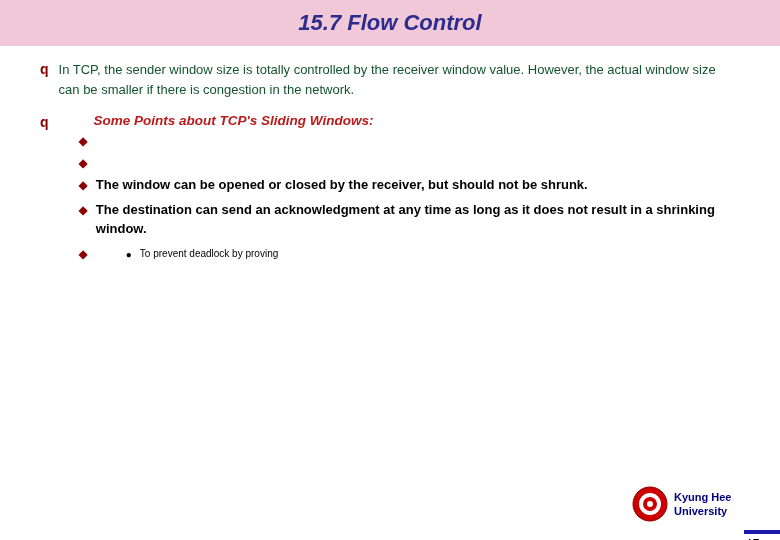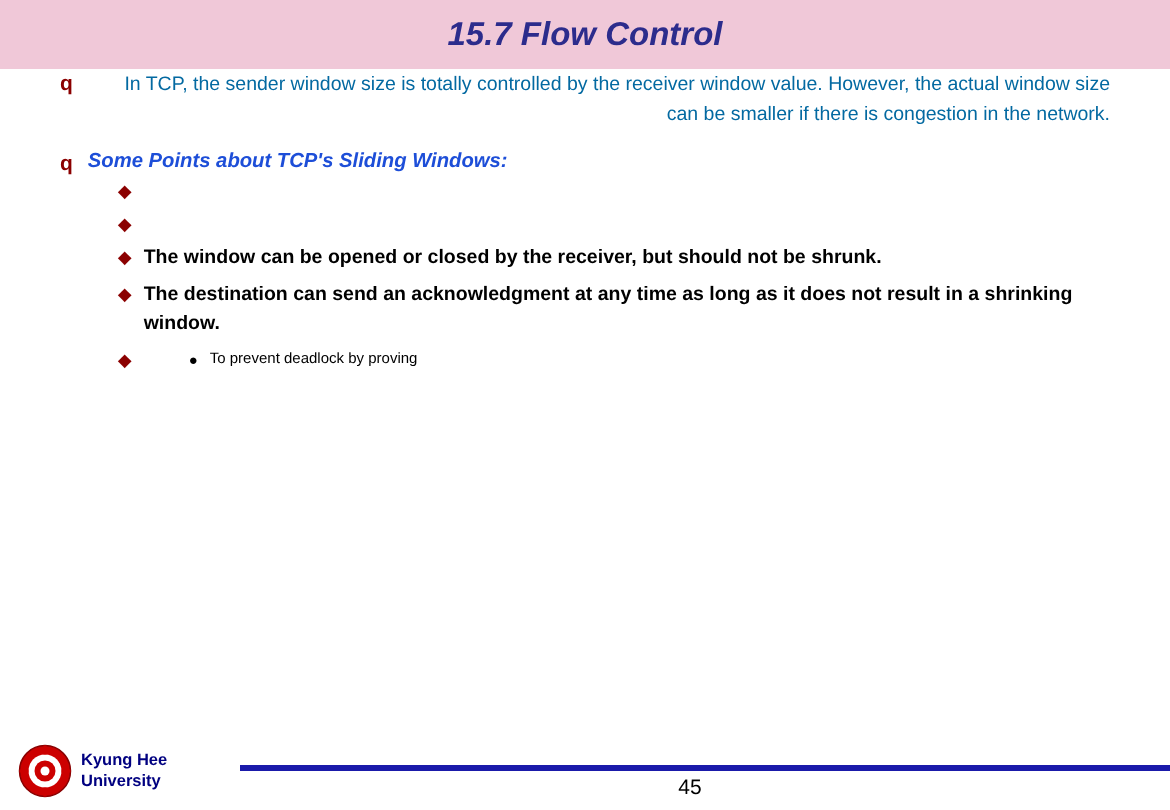--- a/index.html
+++ b/index.html
@@ -19,21 +19,21 @@
       height: 540px;
       background: #ffffff;
       position: relative;
       padding: 0;
     }
 
     .title-bar {
       background: #f0c8d8;
       text-align: center;
       padding: 10px 20px;
-      margin-bottom: 0;
+      margin-bottom: 14px;
     }
 
     .title-bar h1 {
       font-size: 22px;
       font-weight: bold;
       color: #2c2c8c;
       font-style: italic;
     }
 
     .content {
@@ -50,30 +50,30 @@
       color: #8b0000;
       font-size: 14px;
       font-weight: bold;
       margin-right: 10px;
       margin-top: 1px;
       flex-shrink: 0;
     }
 
     .main-text {
       font-size: 13px;
-      color: #0369a1;
+      color: #14532d;
       line-height: 1.5;
-      text-align: right;
     }
 
     .sub-heading {
       font-style: italic;
       font-weight: bold;
       font-size: 13.5px;
-      color: #1d4ed8;
+      color: #b91c1c;
+      margin-left: 35px;
     }
 
     .sub-points {
       margin-left: 20px;
       margin-top: 4px;
     }
 
     .sub-point {
       display: flex;
       align-items: flex-start;
@@ -121,20 +121,21 @@
     }
 
     .footer {
       position: absolute;
       bottom: 0;
       left: 0;
       right: 0;
       height: 54px;
       display: flex;
       align-items: flex-end;
+      flex-direction: column;
     }
 
     .footer-logo {
       display: flex;
       align-items: center;
       padding: 0 12px 8px 12px;
       width: 160px;
       flex-shrink: 0;
     }
 

